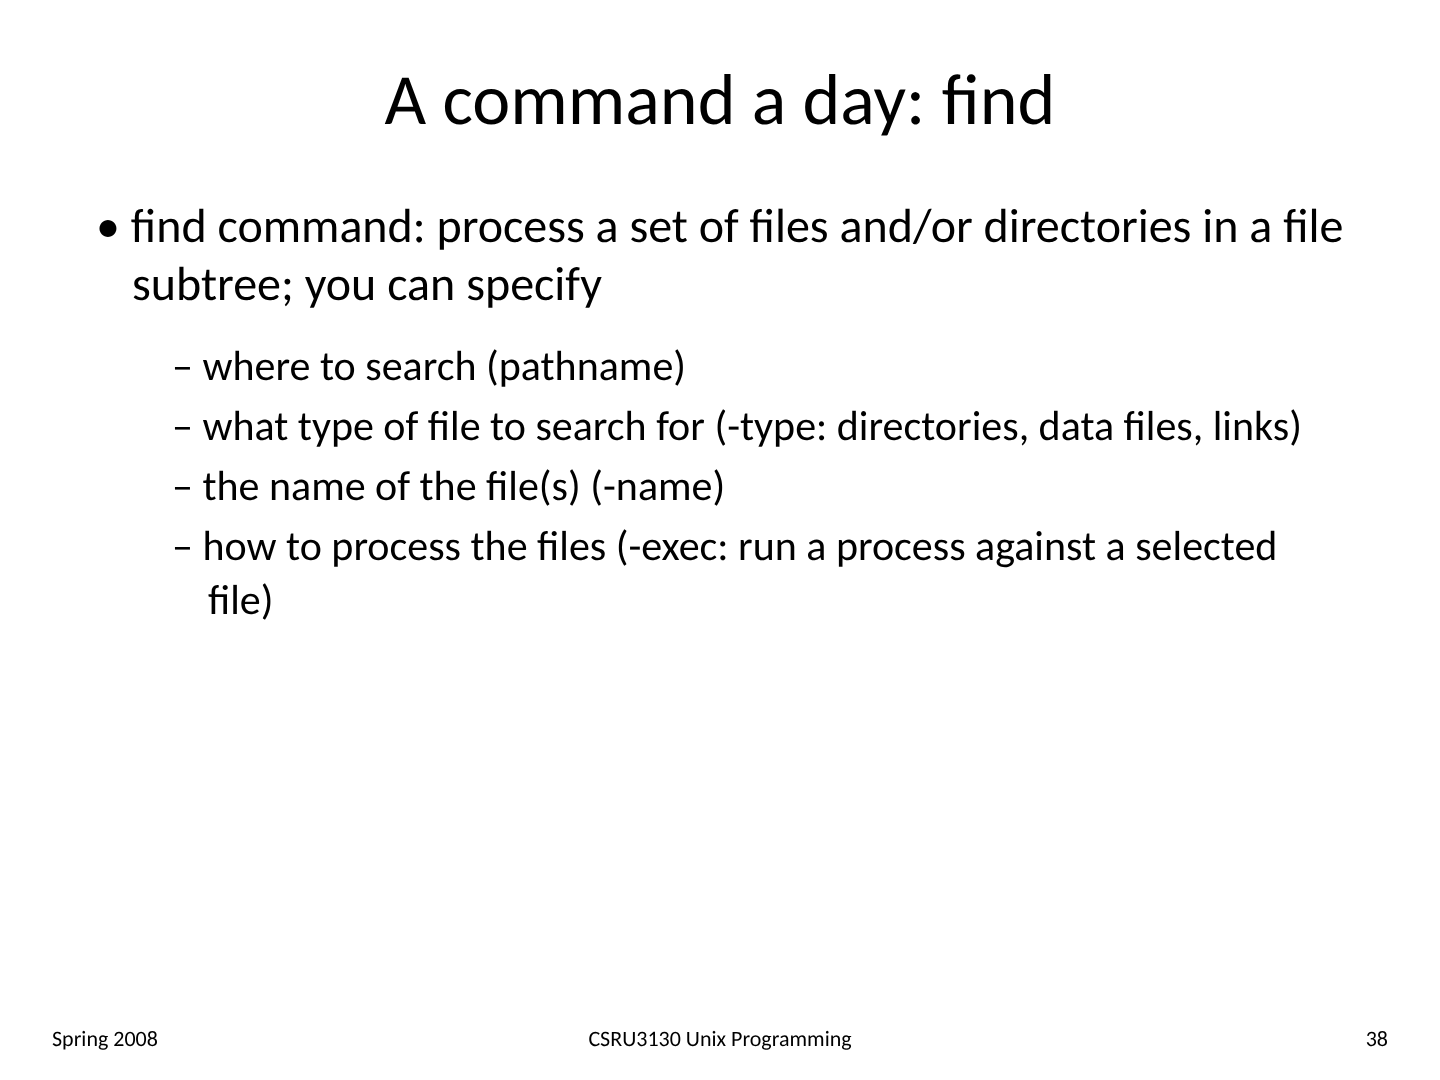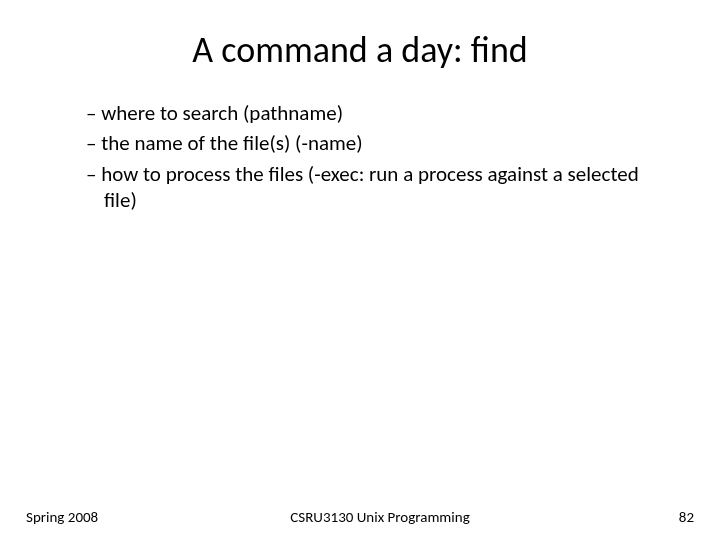--- a/index.html
+++ b/index.html
@@ -4,36 +4,38 @@
 <style>
   * { margin: 0; padding: 0; box-sizing: border-box; border-radius: 32px; }
   html, body { width: 720px; height: 540px; background: #fff; font-family: Calibri, "Segoe UI", Arial, sans-serif; color: #000; }
   .slide { position: relative; width: 720px; height: 540px; padding: 24px 48px 40px 48px; }
   .title { font-size: 36px; font-weight: 400; text-align: center; margin-top: 4px; margin-bottom: 28px; }
   .bullet-l1 { font-size: 24px; line-height: 1.2; margin-left: 18px; text-indent: -18px; padding-left: 0; margin-bottom: 12px; }
   .bullet-l1::before { content: "• "; }
   .sub-list { margin-left: 38px; }
   .bullet-l2 { font-size: 21px; line-height: 1.25; margin-left: 18px; text-indent: -18px; margin-bottom: 4px; }
   .bullet-l2::before { content: "– "; }
-  .footer { position: absolute; bottom: 14px; left: 0; width: 100%; padding: 0 26px; display: flex; justify-content: space-between; align-items: baseline; font-size: 15px; color: #000; }
-  .footer-center { position: absolute; left: 50%; transform: translateX(-50%); margin-left: 20px; }
+  .footer { position: absolute; bottom: 14px; left: 0; width: 100%; padding: 0 26px; display: flex; justify-content: space-between; align-items: baseline; font-size: 11px; color: #000; }
+  .footer-center { position: absolute; left: 50%; transform: translateX(-50%); }
 </style>
 </head>
 <body>
 
 <div class="slide">
 
   <h1 class="title">A command a day: find</h1>
 
+  <div class="bullet-l1">find command: process a set of files and/or directories in a file subtree; you can specify</div>
 
   <div class="sub-list">
     <div class="bullet-l2">where to search (pathname)</div>
+    <div class="bullet-l2">what type of file to search for (-type: directories, data files, links)</div>
     <div class="bullet-l2">the name of the file(s) (-name)</div>
     <div class="bullet-l2">how to process the files (-exec: run a process against a selected file)</div>
   </div>
 
   <div class="footer">
     <span>Spring 2008</span>
     <span class="footer-center">CSRU3130 Unix Programming</span>
-    <span>82</span>
+    <span>38</span>
   </div>
 
 </div>
 
 </body></html>

